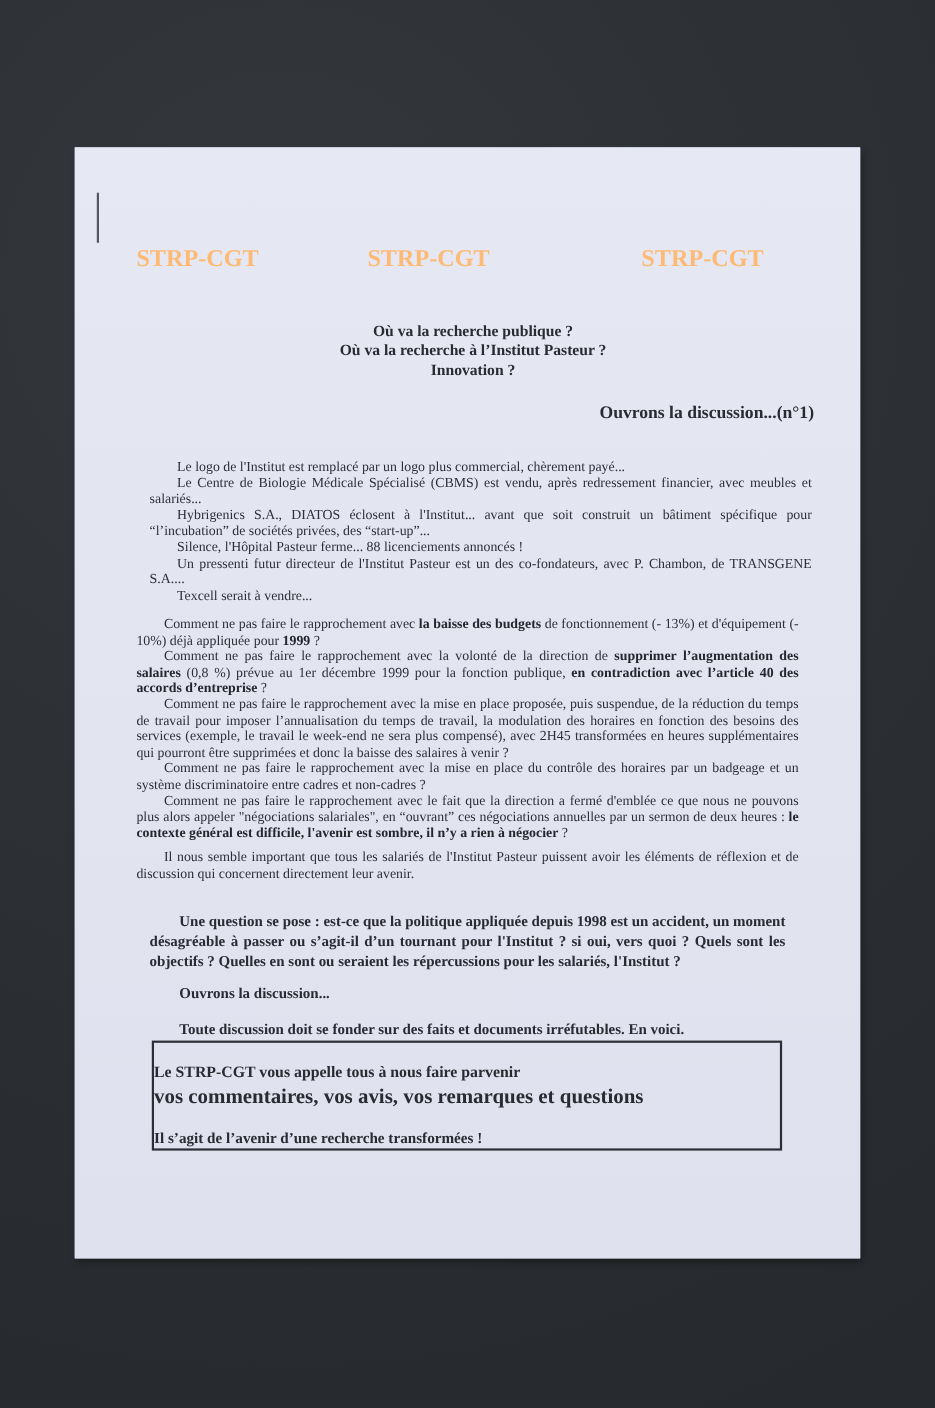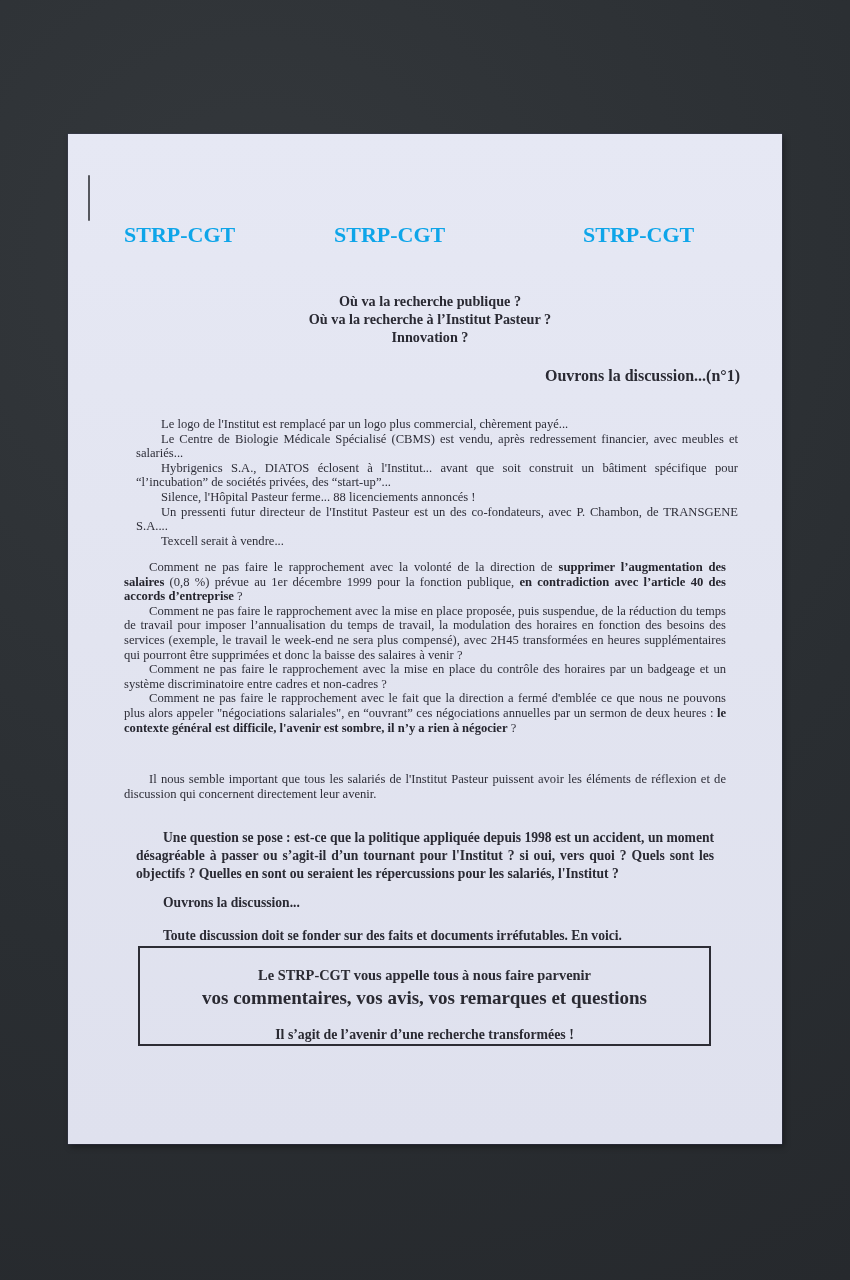--- a/index.html
+++ b/index.html
@@ -15,21 +15,21 @@
       background:#e3e5f1;
       background-image: linear-gradient(180deg, #e6e8f4 0%, #e2e4f0 50%, #dfe1ee 100%);
       box-shadow: 0 0 1px #5a5c90, 2px 3px 6px rgba(0,0,0,0.35);
     }
     .staple {
       position:absolute; left:88px; top:175px; width:2px; height:46px;
       background:#55575e; border-radius:1px;
     }
     .header-row {
       position:absolute; top:222px; left:124px; width:580px; height:30px;
-      font-weight:bold; font-size:22px; color:#0ea5e9;
+      font-weight:bold; font-size:22px; color:#fdba74;
     }
     .header-row span { position:absolute; top:0; }
     .h1 { left:0; } .h2 { left:210px; } .h3 { left:459px; }
 
     .subtitle {
       position:absolute; top:292px; left:120px; width:620px; text-align:center;
       font-weight:bold; font-size:14.2px; line-height:18px;
     }
     .main-title {
       position:absolute; top:367px; left:120px; width:620px; text-align:right;
@@ -48,21 +48,21 @@
       position:absolute; left:124px; width:602px;
       font-weight:bold; font-size:13.6px; line-height:18px; text-align:justify;
     }
     .bold-par p { margin:12px; text-indent:27px; }
     .q { top:817px; }
     .ouv { top:882px; }
     .toute { top:915px; }
 
     .callbox {
       position:absolute; left:138px; top:946px; width:573px; height:100px;
-      border:2px solid #2d2d35; box-sizing:border-box; text-align:center;
+      border:2px solid #2d2d35; box-sizing:border-box; text-align:left;
       font-weight:bold; color:#2a2a32;
     }
     .cb1 { position:absolute; top:19px; left:0; width:100%; font-size:14.4px; }
     .cb2 { position:absolute; top:39px; left:0; width:100%; font-size:19px; }
     .cb3 { position:absolute; top:62px; left:0; width:100%; font-size:13.8px; }
     .cb4 { position:absolute; top:79px; left:0; width:100%; font-size:13.8px; }
   </style>
 </head>
 <body>
 
@@ -86,20 +86,21 @@
 <div class="body-text blk1">
   <p>Le logo de l'Institut est remplacé par un logo plus commercial, chèrement payé...</p>
   <p>Le Centre de Biologie Médicale Spécialisé (CBMS) est vendu, après redressement financier, avec meubles et salariés...</p>
   <p>Hybrigenics S.A., DIATOS éclosent à l'Institut... avant que soit construit un bâtiment spécifique pour “l’incubation” de sociétés privées, des “start-up”...</p>
   <p>Silence, l'Hôpital Pasteur ferme... 88 licenciements annoncés !</p>
   <p>Un pressenti futur directeur de l'Institut Pasteur est un des co-fondateurs, avec P. Chambon, de TRANSGENE S.A....</p>
   <p>Texcell serait à vendre...</p>
 </div>
 
 <div class="body-text blk2">
+  <p><span>Comment ne pas faire le rapprochement avec </span><b>la baisse des budgets</b><span> de fonctionnement (- 13%) et d'équipement (- 10%) déjà appliquée pour </span><b>1999</b><span> ?</span></p>
   <p><span>Comment ne pas faire le rapprochement avec la volonté de la direction de </span><b>supprimer l’augmentation des salaires</b><span> (0,8 %) prévue au 1er décembre 1999 pour la fonction publique, </span><b>en contradiction avec l’article 40 des accords d’entreprise</b><span> ?</span></p>
   <p>Comment ne pas faire le rapprochement avec la mise en place proposée, puis suspendue, de la réduction du temps de travail pour imposer l’annualisation du temps de travail, la modulation des horaires en fonction des besoins des services (exemple, le travail le week-end ne sera plus compensé), avec 2H45 transformées en heures supplémentaires qui pourront être supprimées et donc la baisse des salaires à venir ?</p>
   <p>Comment ne pas faire le rapprochement avec la mise en place du contrôle des horaires par un badgeage et un système discriminatoire entre cadres et non-cadres ?</p>
   <p><span>Comment ne pas faire le rapprochement avec le fait que la direction a fermé d'emblée ce que nous ne pouvons plus alors appeler "négociations salariales", en “ouvrant” ces négociations annuelles  par un sermon de deux heures : </span><b>le contexte général est difficile, l'avenir est sombre, il n’y a rien à négocier</b><span> ?</span></p>
 </div>
 
 <div class="body-text blk3">
   <p>Il nous semble important que tous les salariés de l'Institut Pasteur puissent avoir les éléments de réflexion et de discussion qui concernent directement leur avenir.</p>
 </div>
 

